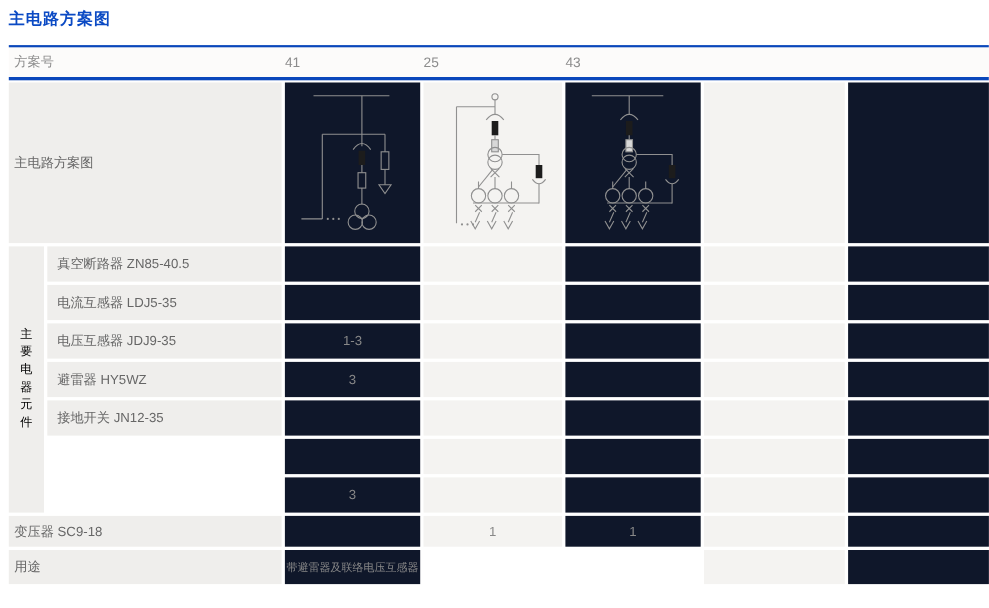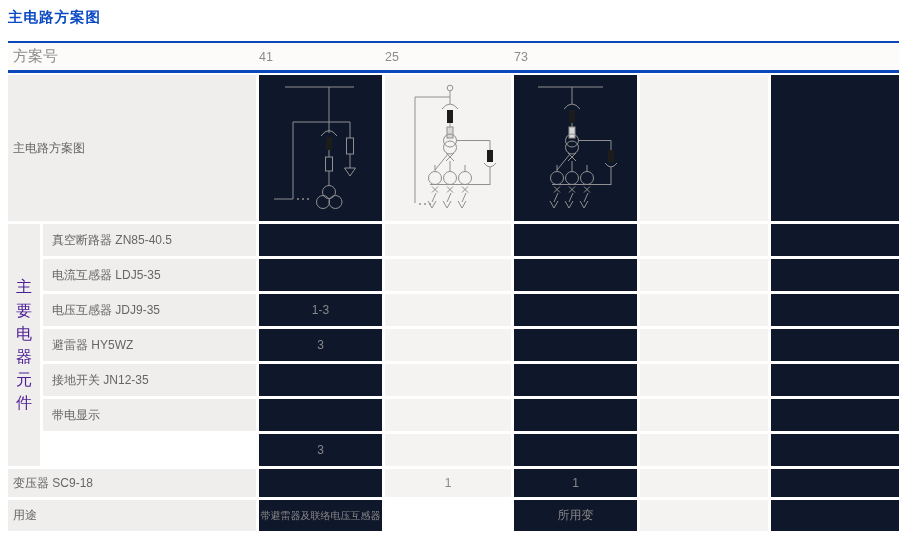--- a/index.html
+++ b/index.html
@@ -25,21 +25,21 @@
     width:891px;
     border-top:2px solid #0a47bb;
     border-bottom:3px solid #0a47bb;
     height:32px;
     background:#fcfbfa;
     display:grid;
     grid-template-columns:248px 123px 126px 123px 128px 134px;
     column-gap:3px;
     align-items:center;
   }
-  .tbl-header .h-label { padding-left:5px; font-size:15px; color:#8c8c8c; }
+  .tbl-header .h-label { padding-left:5px; font-size:12px; color:#8c8c8c; }
   .tbl-header .h-num   { font-size:12.5px; color:#8c8c8c; }
 
   
   .grid {
     margin-top:2px;
     width:891px;
     display:grid;
     grid-template-columns:32px 213px 123px 126px 123px 128px 134px;
     grid-template-rows:146px repeat(7,32px) 28px 31px;
     gap:3px;
@@ -57,21 +57,21 @@
   .r1{grid-row:1}.r2{grid-row:2}.r3{grid-row:3}.r4{grid-row:4}.r5{grid-row:5}
   .r6{grid-row:6}.r7{grid-row:7}.r8{grid-row:8}.r9{grid-row:9}.r10{grid-row:10}
 
   .vlabel {
     grid-column:1; grid-row:2 / span 7;
     background:#efeeec;
     display:flex; align-items:center; justify-content:center;
   }
   .vlabel span {
     width:1em; word-break:break-all;
-    font-size:16px; line-height:1.45; color:#4c1d95;
+    font-size:11px; line-height:1.45; color:#000000;
     text-align:center;
   }
 
   .diag { justify-content:center; align-items:flex-start; }
   .diag svg { display:block; }
   svg .ln { stroke:#909090; stroke-width:1; fill:none; }
   svg .dk { fill:#1c1c1c; stroke:none; }
   svg .fz { stroke:#909090; stroke-width:1; fill:#d8d8d8; }
   svg .dt { fill:#909090; stroke:none; }
 </style>
@@ -79,21 +79,21 @@
 <body>
 
 <div class="page">
 
   <div class="title">主电路方案图</div>
 
   <div class="tbl-header">
     <div class="h-label">方案号</div>
     <div class="h-num">41</div>
     <div class="h-num">25</div>
-    <div class="h-num">73</div>
+    <div class="h-num">43</div>
     <div class="h-num"></div>
     <div class="h-num"></div>
   </div>
 
   <div class="grid">
 
     <div class="cell lbl pad span2 r1">主电路方案图</div>
 
     <div class="cell dark diag r1 c3">
       <svg width="123" height="146" viewBox="0 0 123 146">
@@ -220,21 +220,20 @@
     <div class="cell light r5 c6"></div>
     <div class="cell dark r5 c7"></div>
 
     <div class="cell name r6 c2">接地开关 JN12-35</div>
     <div class="cell dark val r6 c3"></div>
     <div class="cell light val r6 c4"></div>
     <div class="cell dark val r6 c5"></div>
     <div class="cell light r6 c6"></div>
     <div class="cell dark r6 c7"></div>
 
-    <div class="cell name r7 c2">带电显示</div>
     <div class="cell dark val r7 c3"></div>
     <div class="cell light val r7 c4"></div>
     <div class="cell dark val r7 c5"></div>
     <div class="cell light r7 c6"></div>
     <div class="cell dark r7 c7"></div>
 
     <div class="cell dark val r8 c3">3</div>
     <div class="cell light val r8 c4"></div>
     <div class="cell dark val r8 c5"></div>
     <div class="cell light r8 c6"></div>
@@ -242,18 +241,17 @@
 
     <div class="cell lbl pad span2 r9">变压器 SC9-18</div>
     <div class="cell dark val r9 c3"></div>
     <div class="cell light val r9 c4">1</div>
     <div class="cell dark val r9 c5">1</div>
     <div class="cell light r9 c6"></div>
     <div class="cell dark r9 c7"></div>
 
     <div class="cell lbl pad span2 r10">用途</div>
     <div class="cell dark val small r10 c3">带避雷器及联络电压互感器</div>
-    <div class="cell dark val r10 c5">所用变</div>
     <div class="cell light r10 c6"></div>
     <div class="cell dark r10 c7"></div>
 
   </div>
 </div>
 
 </body></html>

